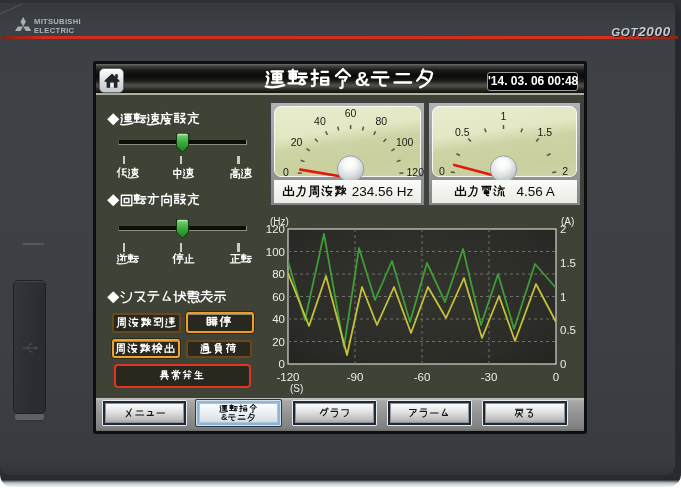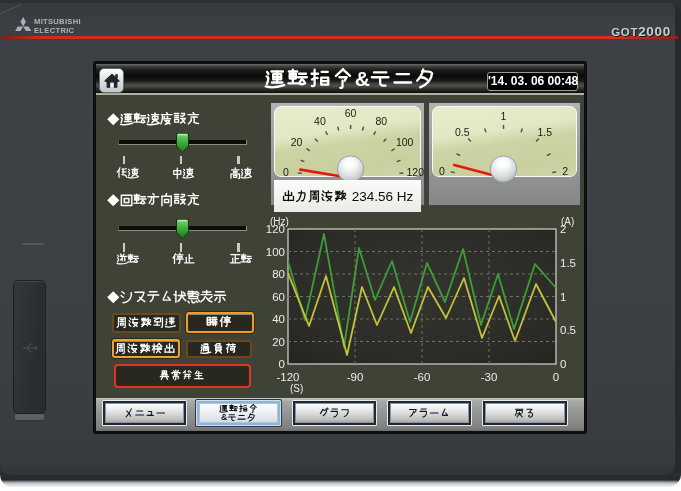--- a/index.html
+++ b/index.html
@@ -6,38 +6,38 @@
 div{position:absolute}
 span{position:static}
 .jp{display:inline-block;vertical-align:top;overflow:visible}
 #topedge{left:0;top:0;width:678px;height:3px;background:#2d3034;z-index:5}
 #back{left:0;top:0;width:681px;height:485px;background:#2c2f33;border-radius:0 0 10px 10px}
 #sider{left:673px;top:6px;width:8px;height:472px;background:#26292d;border-radius:0 8px 8px 0}
 #bevel{left:1px;top:473px;width:678px;height:14px;background:linear-gradient(180deg,#2a2d31 0,#26282c 50%,#8e9398 63%,#c0c5ca 74%,#dde0e3 88%,#f2f3f4 100%);border-radius:0 0 10px 10px}
 #face{left:0;top:0;width:675px;height:475px;background:linear-gradient(180deg,#34373b 0,#3c3f44 26px,#3e4146 120px,#3c3f44 340px,#383b40 460px,#2e3135 478px);border-radius:4px 9px 10px 10px}
 #redline{left:2px;top:36px;width:676px;height:2.5px;background:linear-gradient(90deg,#7e2018,#d02b1c 6%,#d82e1e 90%,#8c241a)}
 #logo{left:15px;top:16px;width:130px;height:20px}
-#got{left:599px;top:23.5px;width:72px;height:13px;color:#c9ced3;font-weight:bold;font-size:11.5px;letter-spacing:0.7px;text-align:right;text-shadow:1px 1px 0 #1a1c1f}
+#got{left:599px;top:23.5px;width:72px;height:13px;color:#c9ced3;font-weight:bold;font-style:italic;font-size:11.5px;letter-spacing:0.7px;text-align:right;text-shadow:1px 1px 0 #1a1c1f}
 #recess{left:93px;top:61px;width:494px;height:373px;background:#0d0e11;border-radius:3px}
 #screen{left:96px;top:64px;width:488px;height:367px;background:#3f4336;overflow:hidden}
 #tbar{left:0;top:0;width:488px;height:28.6px;background:linear-gradient(180deg,#6e6e6a 0,#444442 2px,#1c1c1a 6px,#0a0a0a 12px,#1c1c1a 17px,#45453f 20px,#504e48 22px,#2c2c28 25px,#121210 28.6px)}
 #tsep{left:0;top:28.6px;width:488px;height:2px;background:linear-gradient(180deg,#9fa296,#c6c8b8 60%,#8b8e80)}
 #homeb{left:3px;top:3.5px;width:25px;height:25.5px;border-radius:5px;background:linear-gradient(180deg,#ffffff,#dfe3e6 45%,#c2c8cc);border:1px solid #6a6f73;box-shadow:0 0 1px #000}
 #title{left:168px;top:4px;width:170px;height:26px;color:#fff}
 #clock{left:391px;top:8px;width:91px;height:18.5px;background:#000;border:1.2px solid #989a9c;border-radius:3px;color:#fff;font-size:12px;white-space:nowrap;text-align:center;line-height:16px;font-weight:bold}
 #mainbg{left:0;top:30.6px;width:488px;height:301.4px;background:#3f4336}
 #strip{left:0;top:333.5px;width:488px;height:33.5px;background:linear-gradient(180deg,#c6c6c4 0,#a9a9a7 3px,#969694 14px,#80807e 30px,#6e6e6c)}
 .hd{color:#fff;height:16px}
 .track{width:129px;height:5px;background:#0b0d06;border-bottom:1.4px solid #8b8e80;border-right:1.4px solid #8b8e80;border-left:1px solid #555848}
 .tick{width:2.2px;height:8.5px;background:#c9ccc0}
 .slbl{color:#fff}
 .sbtn{background:#29281f;display:flex;align-items:center;justify-content:center;color:#fff}
 .gpanel{background:linear-gradient(180deg,#b0b2b4,#848688);border:1px solid #3f4143;padding:3px}
 .gface{position:relative;width:100%;height:71px;border-radius:7px;border:1px solid #f8f8f4;background:linear-gradient(172deg,#eaedcd 0%,#e3e7c3 36%,#cdd3a4 52%,#c9cf9e 78%,#ced4a6 100%)}
-.glab{position:relative;margin-top:3px;width:100%;height:32px;background:linear-gradient(180deg,#fbfbf9,#ebebe7);display:flex;align-items:center;justify-content:center;color:#0c0c0a}
+.glab{position:relative;margin-top:3px;width:100%;height:23px;background:linear-gradient(180deg,#fbfbf9,#ebebe7);display:flex;align-items:center;justify-content:center;color:#0c0c0a}
 .bbtn{top:400px;height:26px;border:1px solid #e8eaec;background:#1d2936;padding:2px;border-radius:1px}
 .bbtn .inner{position:relative;width:100%;height:100%;background:linear-gradient(180deg,#fcfcfc 0,#e4e4e4 40%,#c0c0c0 85%,#ababab);display:flex;align-items:center;justify-content:center;color:#0d151d;border:1px solid #8f9498}
 .bbtn.sel{border-color:#d6dee6;background:#8fb6d8;box-shadow:0 0 0 1px #2a3a4a}
 .bbtn.sel .inner{background:linear-gradient(180deg,#fbfcfd 0,#eef1f4 45%,#d8dde2);flex-direction:column;border-color:#aac4da}
 #usb{left:13px;top:280px;width:33px;height:134px;background:linear-gradient(95deg,#33363a,#292c30 70%);border:1.4px solid #1d2023;border-radius:5px;box-shadow:inset 0 1px 0 #43464a}
 #dash{left:22px;top:243px;width:22px;height:2.2px;background:#54585c;border-radius:1px}
 #blab{left:15px;top:414px;width:29px;height:8px;background:#5d6166;border-radius:2px;box-shadow:inset 0 -2px 0 #33363a}
 </style></head><body>
 <div id="all">
     <svg width="0" height="0" style="position:absolute">
@@ -730,20 +730,29 @@
             <line x1="123.2" y1="65.0" x2="119.2" y2="65.5" stroke="#54544a" stroke-width="1.5"></line>
             <text x="8.9" y="68.0" font-size="10.5" font-family="Liberation Sans" fill="#1a1a12" text-anchor="middle">0</text>
             <text x="29.2" y="28.7" font-size="10.5" font-family="Liberation Sans" fill="#1a1a12" text-anchor="middle">0.5</text>
             <text x="70.5" y="13.0" font-size="10.5" font-family="Liberation Sans" fill="#1a1a12" text-anchor="middle">1</text>
             <text x="111.8" y="28.7" font-size="10.5" font-family="Liberation Sans" fill="#1a1a12" text-anchor="middle">1.5</text>
             <text x="132.1" y="68.0" font-size="10.5" font-family="Liberation Sans" fill="#1a1a12" text-anchor="middle">2</text>
             <line x1="70.5" y1="71.0" x2="21.2" y2="57.9" stroke="#e21a0e" stroke-width="2.6" stroke-linecap="round"></line>
             <circle cx="70.5" cy="62.0" r="13.2" fill="url(#knob)" stroke="#9aa0a0" stroke-width="1"></circle>
             <ellipse cx="70.5" cy="58.5" rx="8.4" ry="7.6" fill="url(#knobhi)"></ellipse>
           </svg>
+        </div>
+        <div class="glab" style="white-space:nowrap">
+          <svg class="jp " style="width:52px;height:13px;" viewBox="0 0 400 100" fill="none" stroke="currentColor" stroke-width="10" stroke-linecap="round" stroke-linejoin="round">
+            <use href="#g37" x="0"></use>
+            <use href="#g45" x="100"></use>
+            <use href="#g46" x="200"></use>
+            <use href="#g47" x="300"></use>
+          </svg>
+          <span style="font-size:13.5px;margin-left:11px;font-family:'Liberation Sans'">4.56 A</span>
         </div>
       </div>
       <svg style="position:absolute;left:264px;top:212px" width="318" height="186" font-family="Liberation Sans">
         <defs>
           <clipPath id="plotclip">
             <rect x="24" y="17" width="268" height="135"></rect>
           </clipPath>
           <radialGradient id="plotbg" cx="50%" cy="45%" r="75%">
             <stop offset="0" stop-color="#34342f"></stop>
             <stop offset="0.7" stop-color="#2b2b27"></stop>

